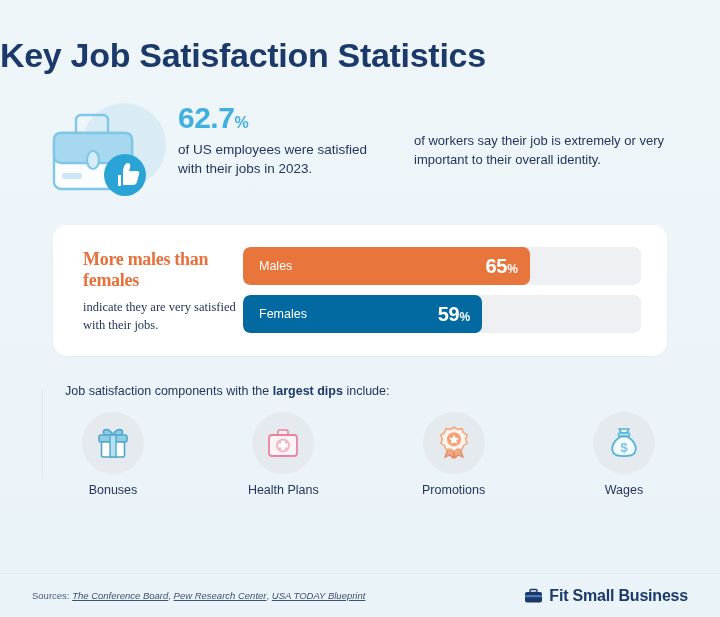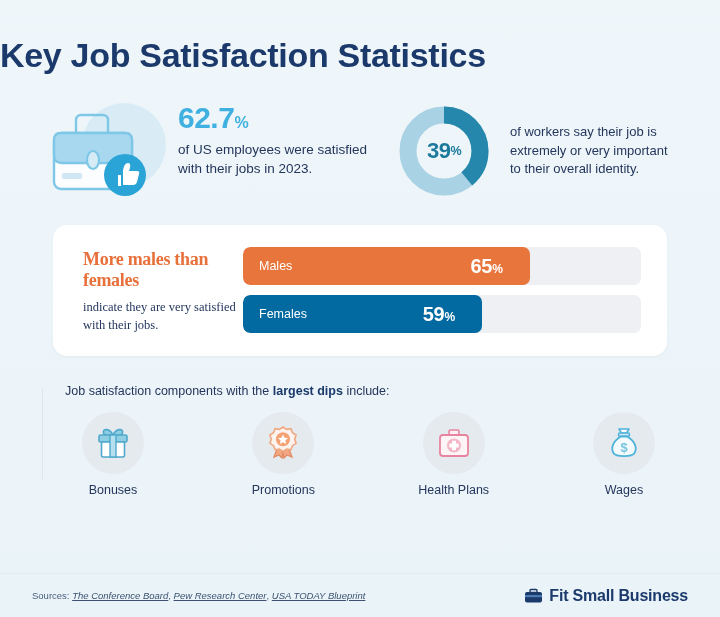--- a/index.html
+++ b/index.html
@@ -139,21 +139,21 @@
   .bar-name {
     color: #ffffff;
     font-size: 12.5px;
     padding-left: 16px;
     flex: 1;
   }
   .bar-val {
     color: #ffffff;
     font-size: 20px;
     font-weight: bold;
-    padding-right: 27px;
+    padding-right: 12px;
     letter-spacing: -0.3px;
   }
   .bar-val .pct { font-size: 12px; font-weight: bold; }
 
   
   .bottom-row {
     display: flex;
     padding: 28px 42px 0 42px;
   }
   .bottom-left { width: 185px; flex: none; padding-left: 16px; padding-top: 10px; }
@@ -259,30 +259,20 @@
           <path d="M76 78 l0 11 l3 0 l0 -11 z M81 74 q1 -8 5 -8 q3 0 2 5 l-1 3 l8 0 q3 0 2 3 l-2 8 q-1 3 -4 3 l-10 0 z" fill="#ffffff"></path>
         </svg>
       </div>
       <div class="stat-text-block">
         <div class="big-num"><span>62.7</span><span class="pct">%</span></div>
         <div class="stat-desc">of US employees were satisfied with their jobs in 2023.</div>
       </div>
     </div>
 
     <div class="stat-right">
-      <div class="donut-wrap">
-        <svg width="96" height="96" viewBox="0 0 96 96">
-          <circle cx="48" cy="48" r="36" fill="none" stroke="#a9d2e4" stroke-width="17"></circle>
-          <circle cx="48" cy="48" r="36" fill="none" stroke="#2487ab" stroke-width="17" stroke-dasharray="88.2 138.0" transform="rotate(-90 48 48)"></circle>
-        </svg>
-        <div class="donut-label">
-            <span>39</span>
-            <span class="pct">%</span>
-          </div>
-      </div>
       <div class="donut-desc">of workers say their job is extremely or very important to their overall identity.</div>
     </div>
 
   </div>
 
   <div class="bar-card">
     <div class="bar-caption">
       <h3>More males than females</h3>
       <p>indicate they are very satisfied with their jobs.</p>
     </div>
@@ -324,40 +314,40 @@
               <rect x="8.5" y="19" width="23" height="15" rx="1.6" fill="#ffffff" stroke="#4fa8cc" stroke-width="1.6"></rect>
               <rect x="17" y="12" width="6" height="22" fill="#b6e0ef" stroke="#4fa8cc" stroke-width="1.4"></rect>
             </svg>
           </div>
           <div class="icon-caption">Bonuses</div>
         </div>
 
         <div class="icon-item">
           <div class="icon-circle">
             <svg width="40" height="40" viewBox="0 0 40 40">
+              <rect x="15" y="7" width="10" height="5" rx="1.6" fill="#fdeff3" stroke="#e8849f" stroke-width="1.6"></rect>
+              <rect x="6" y="12" width="28" height="21" rx="3" fill="#fdf4f7" stroke="#e8849f" stroke-width="1.8"></rect>
+              <circle cx="20" cy="22.5" r="7" fill="#f2b6c6"></circle>
+              <path d="M18 17.8 h4 v2.7 h2.7 v4 h-2.7 v2.7 h-4 v-2.7 h-2.7 v-4 h2.7 z" fill="#ffffff"></path>
+            </svg>
+          </div>
+          <div class="icon-caption">Health Plans</div>
+        </div>
+
+        <div class="icon-item">
+          <div class="icon-circle">
+            <svg width="40" height="40" viewBox="0 0 40 40">
               <path d="M14 26 l-3 8 l5 -2 l3 3 l2 -8 z" fill="#f2a885" stroke="#e08a62" stroke-width="1.3"></path>
               <path d="M26 26 l3 8 l-5 -2 l-3 3 l-2 -8 z" fill="#f2a885" stroke="#e08a62" stroke-width="1.3"></path>
               <path d="M20 4 l3.6 2.3 l4.3 -0.6 l1.6 4 l3.6 2.4 l-1.4 4.1 l1.4 4.1 l-3.6 2.4 l-1.6 4 l-4.3 -0.6 l-3.6 2.3 l-3.6 -2.3 l-4.3 0.6 l-1.6 -4 l-3.6 -2.4 l1.4 -4.1 l-1.4 -4.1 l3.6 -2.4 l1.6 -4 l4.3 0.6 z" fill="#fdf3ee" stroke="#f0a77f" stroke-width="1.6"></path>
               <circle cx="20" cy="16.3" r="7" fill="#f4a273"></circle>
               <path d="M20 11.5 l1.5 3.2 l3.5 0.4 l-2.6 2.4 l0.7 3.4 l-3.1 -1.7 l-3.1 1.7 l0.7 -3.4 l-2.6 -2.4 l3.5 -0.4 z" fill="#ffffff"></path>
             </svg>
           </div>
           <div class="icon-caption">Promotions</div>
-        </div>
-
-        <div class="icon-item">
-          <div class="icon-circle">
-            <svg width="40" height="40" viewBox="0 0 40 40">
-              <rect x="15" y="7" width="10" height="5" rx="1.6" fill="#fdeff3" stroke="#e8849f" stroke-width="1.6"></rect>
-              <rect x="6" y="12" width="28" height="21" rx="3" fill="#fdf4f7" stroke="#e8849f" stroke-width="1.8"></rect>
-              <circle cx="20" cy="22.5" r="7" fill="#f2b6c6"></circle>
-              <path d="M18 17.8 h4 v2.7 h2.7 v4 h-2.7 v2.7 h-4 v-2.7 h-2.7 v-4 h2.7 z" fill="#ffffff"></path>
-            </svg>
-          </div>
-          <div class="icon-caption">Health Plans</div>
         </div>
 
         <div class="icon-item">
           <div class="icon-circle">
             <svg width="40" height="40" viewBox="0 0 40 40">
               <path d="M15 6 h10 l-2.5 4 h-5 z" fill="#ffffff" stroke="#4fb3d9" stroke-width="1.6" stroke-linejoin="round"></path>
               <rect x="14.5" y="10" width="11" height="3.2" rx="1.2" fill="#cfeaf5" stroke="#4fb3d9" stroke-width="1.5"></rect>
               <path d="M17 13.5 C9 18 6.5 25 9.5 30 C12 34.2 28 34.2 30.5 30 C33.5 25 31 18 23 13.5 Z" fill="#f4fbfd" stroke="#4fb3d9" stroke-width="1.8"></path>
               <text x="20" y="28.5" text-anchor="middle" font-family="Liberation Sans, sans-serif" font-size="13" font-weight="bold" fill="#79c4df">$</text>
             </svg>

